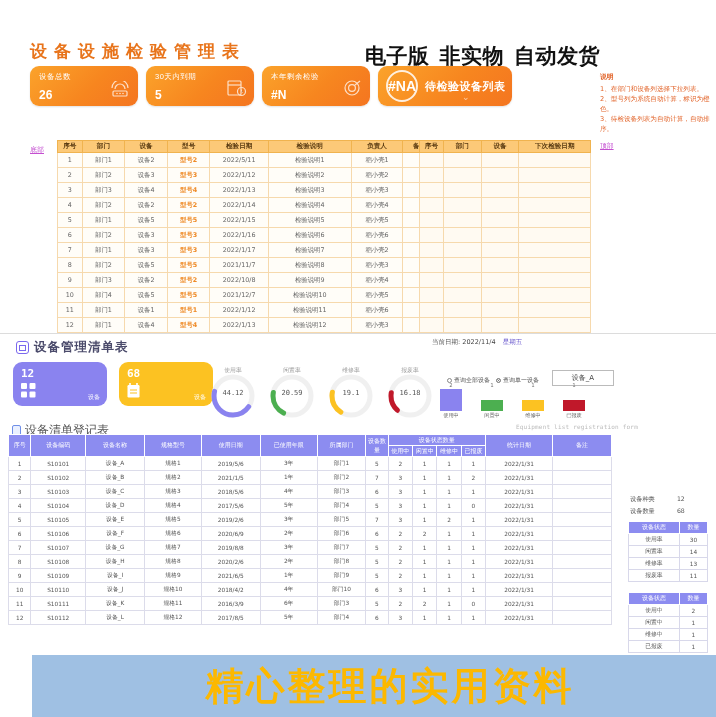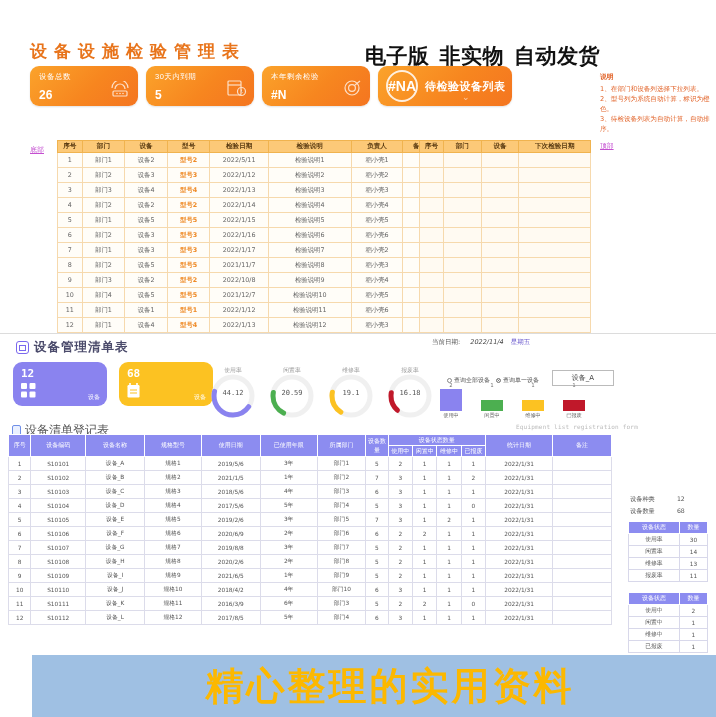--- a/index.html
+++ b/index.html
@@ -130,21 +130,21 @@
   .gauge .ring svg { position:absolute; left:0; top:-6px; }
   .gauge .gv {
     position:absolute; left:0; top:13px; width:52px; text-align:center;
     font-size:7px; color:#555; font-family:"DejaVu Sans Mono",monospace;
   }
 
   .datebar {
     position:absolute; left:432px; top:4px; font-size:6.5px; color:#555;
     font-family:"DejaVu Sans",sans-serif;
   }
-  .datebar .dv { color:#444; margin-left:8px;font-style:italic; }
+  .datebar .dv { color:#444; margin-left:0; }
   .datebar .dw { color:#6655cc; margin-left:5px; }
 
   .radios {
     position:absolute; left:447px; top:42px; display:flex; align-items:center; gap:6px;
     font-size:6px; color:#555; font-family:"DejaVu Sans",sans-serif;
   }
   .radios .rb { display:inline-flex; align-items:center; gap:2px;}
   .radios .dot { width:5px; height:5px; border-radius:50%; border:1px solid #888; display:inline-block;}
   .radios .dot.on { background:#555; box-shadow:inset 0 0 0 1px #fff; }
   .seldev {

